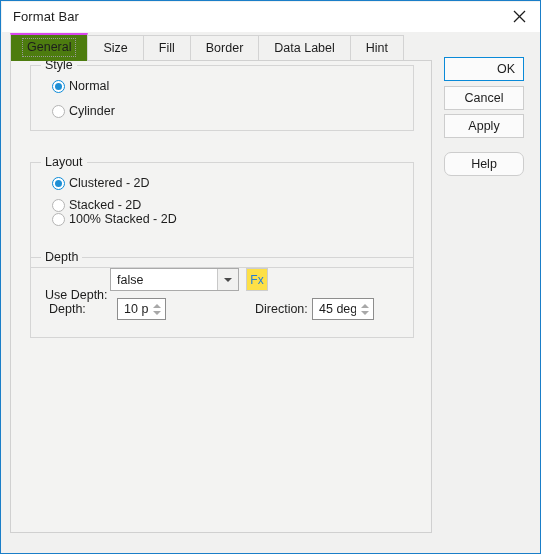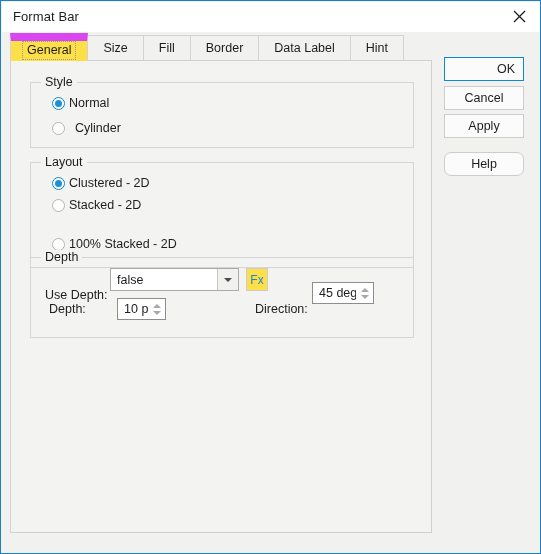--- a/index.html
+++ b/index.html
@@ -77,23 +77,23 @@
     align-items: center;
     justify-content: center;
     font-size: 12.5px;
     color: #1d1d1d;
     margin-right: -1px;
     cursor: default;
     white-space: nowrap;
   }
   .tab.active {
     height: 28px;
-    background: #fde047;
+    background: #4d7c0f;
     border: 1px solid #d3d3d3;
-    border-top: 8px solid #d946ef;
+    border-top: 2px solid #d946ef;
     border-bottom: none;
     z-index: 3;
   }
   .tab.active .tab-inner {
     border: 1px dotted #9a9a9a;
     padding: 1px 4px 2px 4px;
     margin-top: -1px;
   }
   .tab .tab-inner { padding: 1px 4px 2px 4px; }
 
@@ -120,21 +120,21 @@
     position: absolute;
     top: -8px;
     left: 10px;
     background: #f3f3f2;
     padding: 0 4px;
     font-size: 12.5px;
     color: #1d1d1d;
     white-space: nowrap;
   }
 
-  #group-style  { left: 19px; top: 21px;  width: 384px; height: 66px; }
+  #group-style  { left: 19px; top: 4px;  width: 384px; height: 66px; }
   #group-layout { left: 19px; top: 101px; width: 384px; height: 106px; }
   #group-depth  { left: 19px; top: 196px; width: 384px; height: 81px; }
 
   
   .radio-row {
     position: absolute;
     display: flex;
     align-items: center;
     cursor: default;
     white-space: nowrap;
@@ -325,38 +325,38 @@
 
   <div class="panel">
 
     <div class="group" id="group-style">
       <span class="group-label">Style</span>
 
       <div class="radio-row" style="left:21px; top:13px;">
         <span class="radio checked"></span>
         <span class="radio-label">Normal</span>
       </div>
-      <div class="radio-row" style="left:21px; top:38px;gap:6px;">
+      <div class="radio-row" style="left:21px; top:38px;">
         <span class="radio"></span>
         <span class="radio-label">Cylinder</span>
       </div>
     </div>
 
     <div class="group" id="group-layout">
       <span class="group-label">Layout</span>
 
       <div class="radio-row" style="left:21px; top:13px;">
         <span class="radio checked"></span>
         <span class="radio-label">Clustered - 2D</span>
       </div>
       <div class="radio-row" style="left:21px; top:35px;">
         <span class="radio"></span>
         <span class="radio-label">Stacked - 2D</span>
       </div>
-      <div class="radio-row" style="left:21px; top:74px;text-align:right;">
+      <div class="radio-row" style="left:21px; top:49px;text-align:right;">
         <span class="radio"></span>
         <span class="radio-label">100% Stacked - 2D</span>
       </div>
     </div>
 
     <div class="group" id="group-depth">
       <span class="group-label">Depth</span>
 
       <span class="fld-label" style="left:14px; top:14px;margin-top:16px;">Use Depth:</span>
 
@@ -374,21 +374,21 @@
       <span class="fld-label" style="left:18px; top:44px;">Depth:</span>
       <div class="spinner" style="left:86px; top:40px; width:49px; height:22px;">
         <span class="spinner-value">10 px</span>
         <span class="spinner-btns">
           <i class="up"></i>
           <i class="down"></i>
         </span>
       </div>
 
       <span class="fld-label" style="left:224px; top:44px;">Direction:</span>
-      <div class="spinner" style="left:281px; top:24px; width:62px; height:22px;">
+      <div class="spinner" style="left:281px; top:40px; width:62px; height:22px;">
         <span class="spinner-value">45 deg</span>
         <span class="spinner-btns">
           <i class="up"></i>
           <i class="down"></i>
         </span>
       </div>
     </div>
 
   </div>
 

